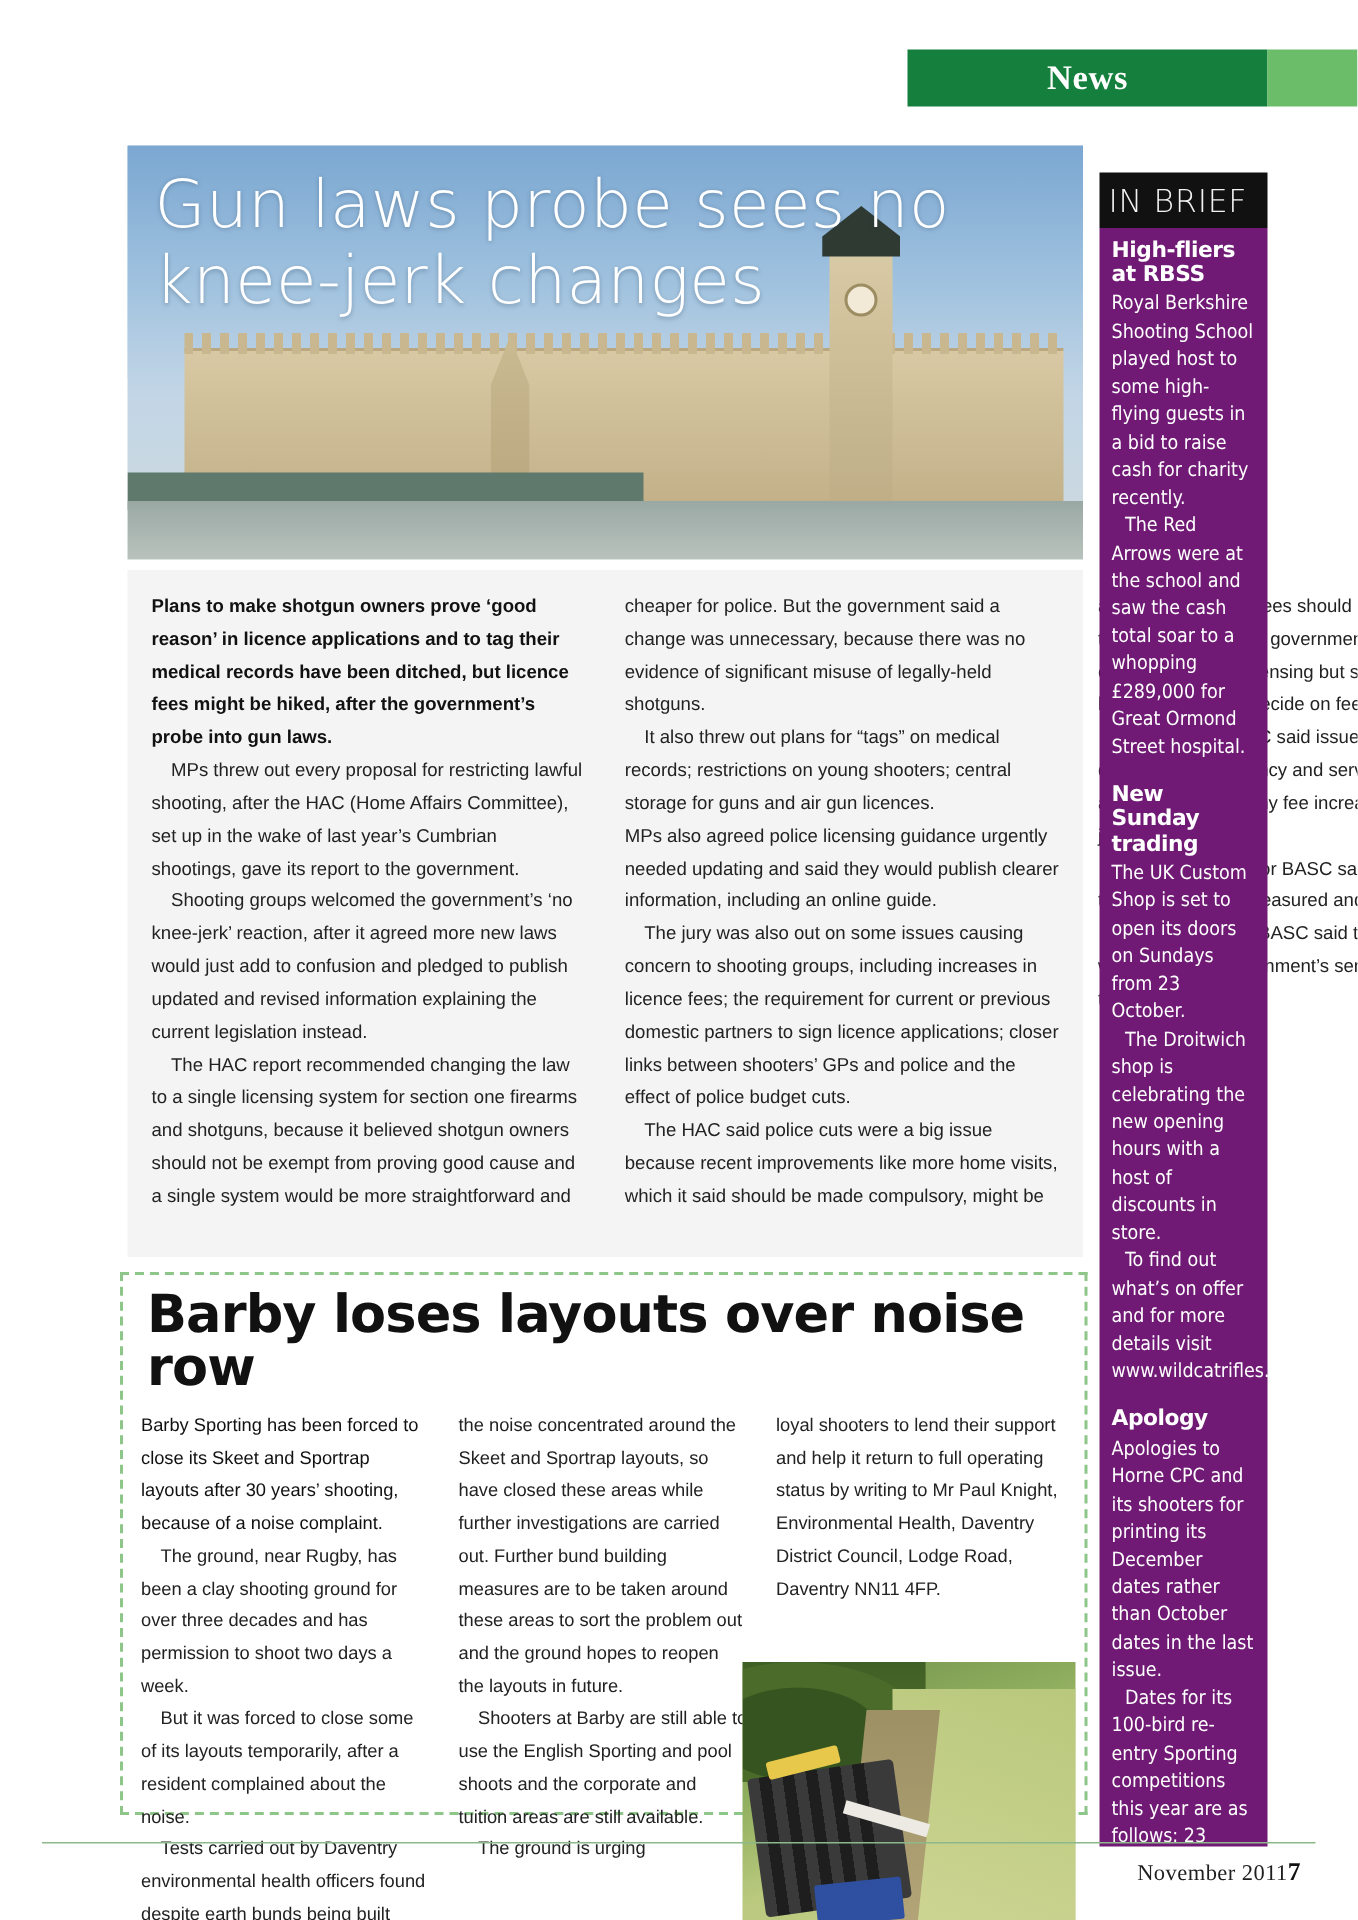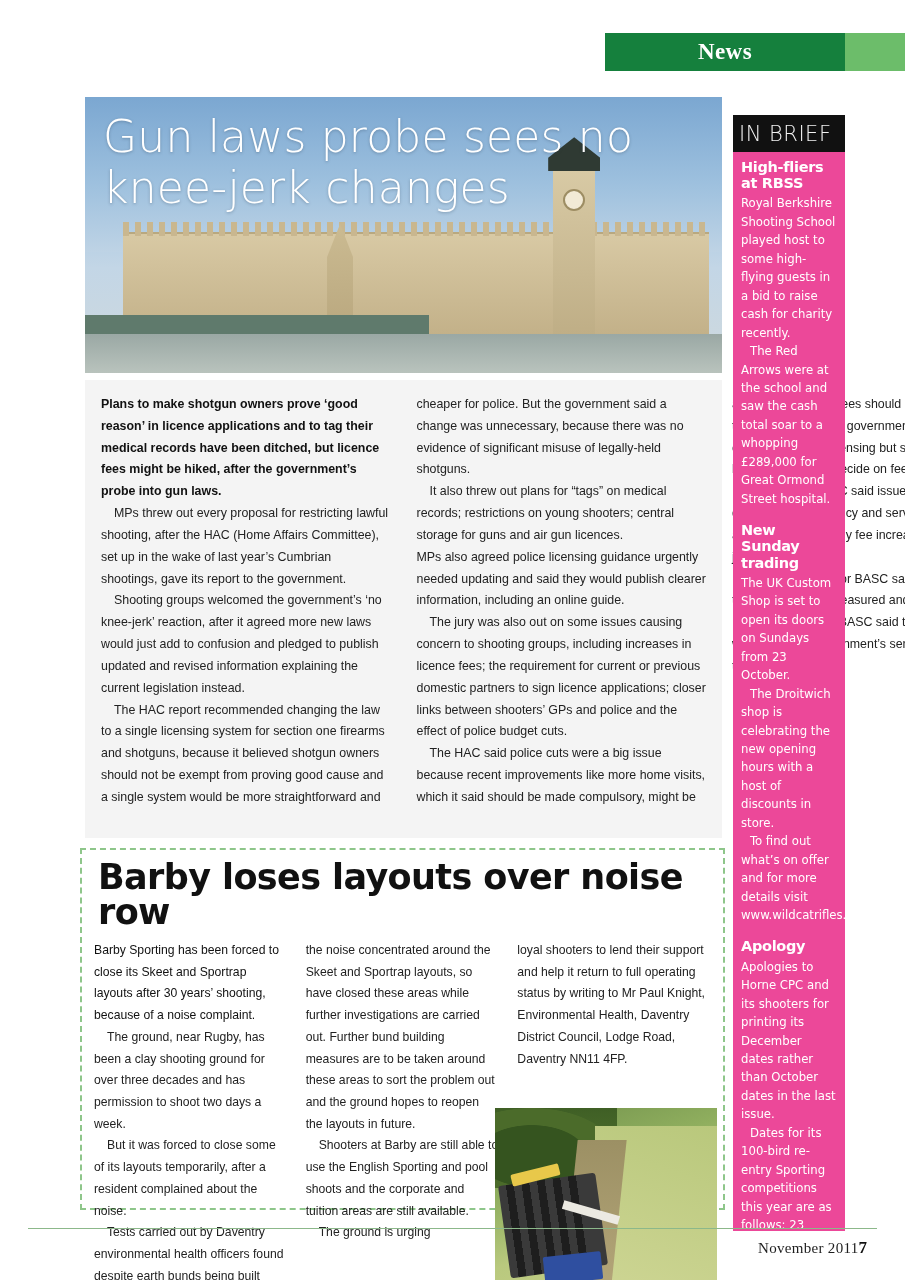--- a/index.html
+++ b/index.html
@@ -132,21 +132,21 @@
   .sidebar { position:absolute; left:733px; top:97px; width:112px;margin-top:18px; }
   .sb-head {
     background:#111111; height:37px; display:flex; align-items:center;
     padding-left:6px;
   }
   .sb-head span {
     color:#f2f2f2; font-size:21px; letter-spacing:.5px; font-weight:300;
     font-family:"DejaVu Sans", sans-serif;
   }
   .sb-body {
-    background:#ec4899; padding:7px 8px 9px 8px; color:#ffffff;
+    background:#701a75; padding:7px 8px 9px 8px; color:#ffffff;
     height:1079px;
   }
   .sb-title {
     font-family:"DejaVu Sans", sans-serif;
     font-weight:bold; font-size:14.5px; line-height:1.12;
     margin:0 0 3px 0; letter-spacing:-0.3px;
   }
   .sb-title.spaced { margin-top:14px; }
   .sb-p { margin:0; font-size:13px; line-height:1.42; text-indent:9px;
           font-family:"DejaVu Sans Condensed","DejaVu Sans", sans-serif; }

